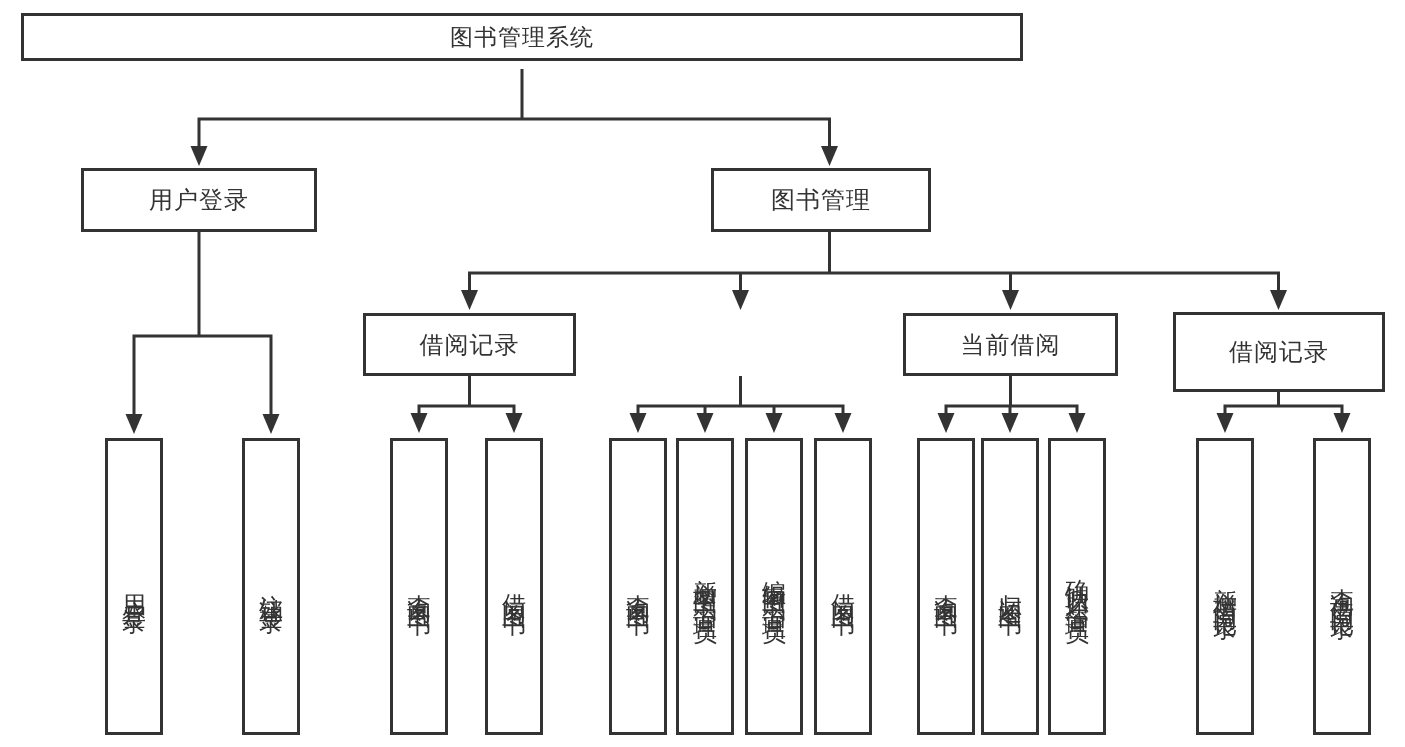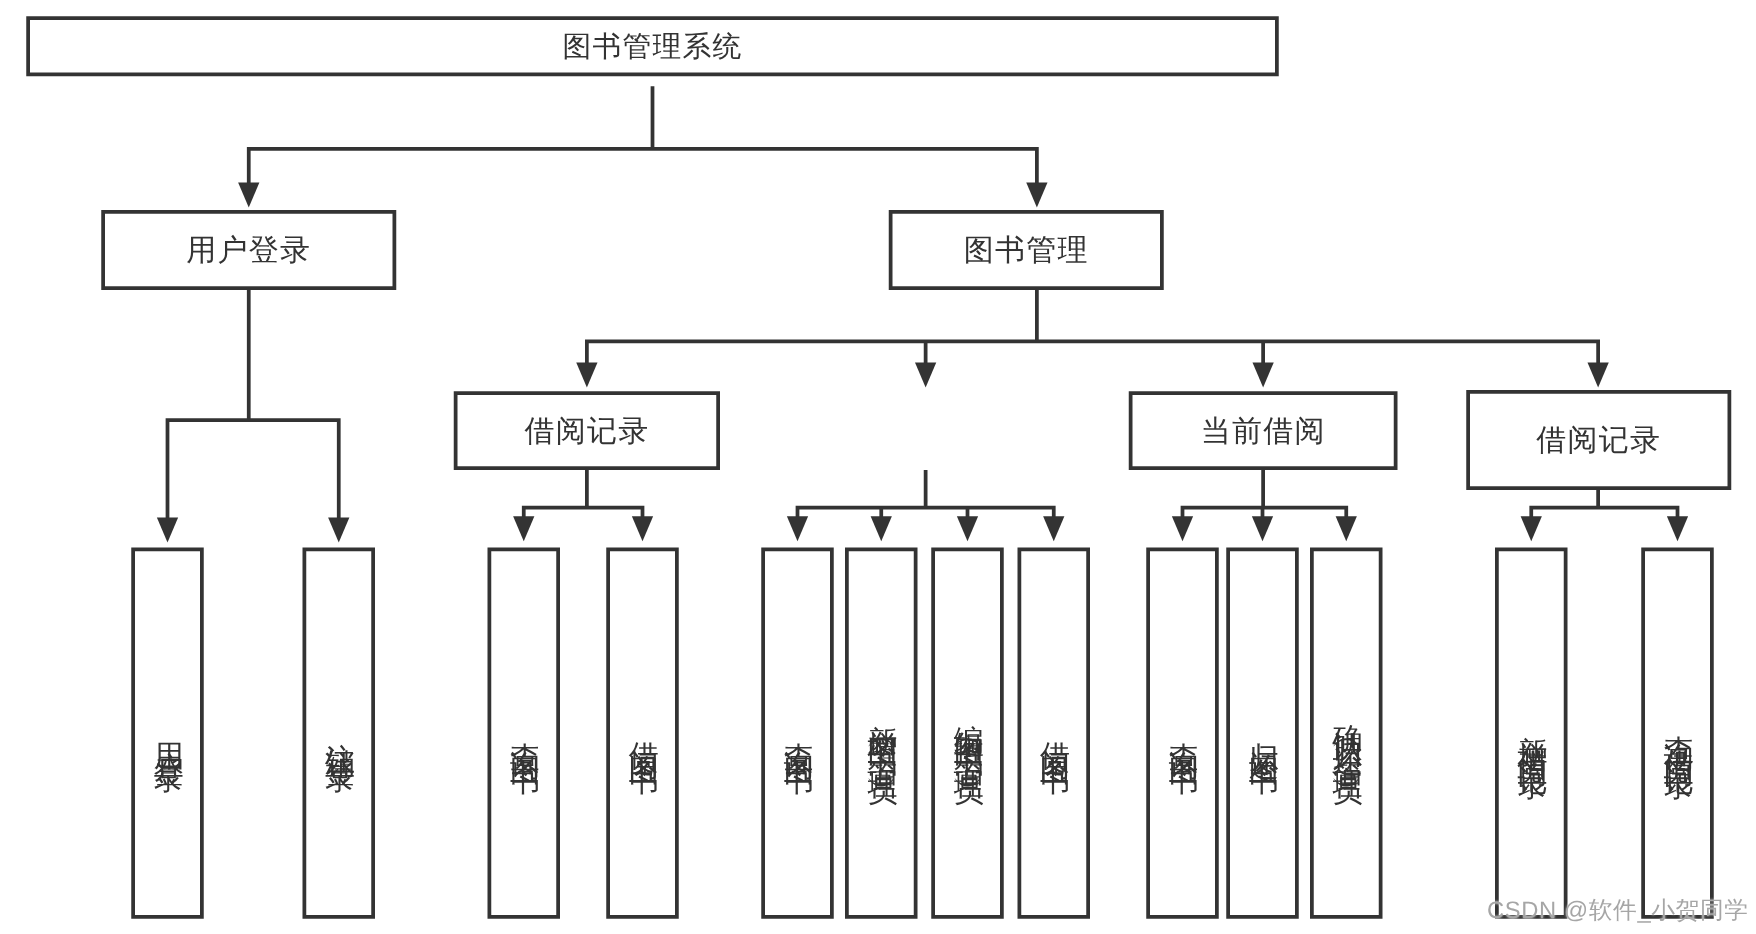--- a/index.html
+++ b/index.html
@@ -149,15 +149,14 @@
   <div class="node vnode" style="left:1048px;">
     <span>确认归还（管理员）</span>
   </div>
   <div class="node vnode" style="left:1196px;">
     <span>新增借阅记录</span>
   </div>
   <div class="node vnode" style="left:1313px;">
     <span>查询借阅记录</span>
   </div>
 
-  <div class="watermark">CSDN @软件_小贺同学</div>
 
 </div>
 
 </body></html>

